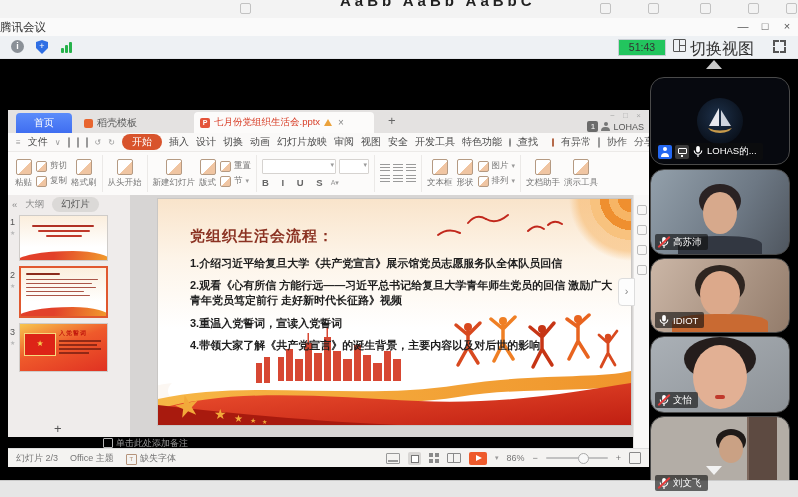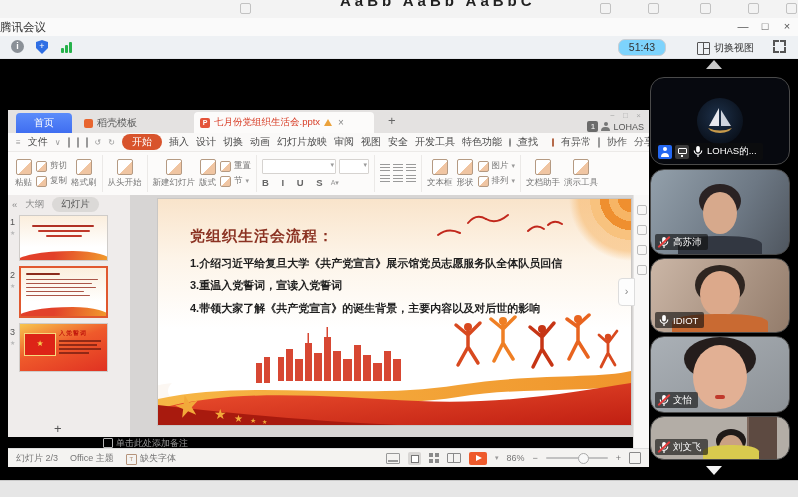--- a/index.html
+++ b/index.html
@@ -14,22 +14,22 @@
 
   
   #titlebar{left:0;top:18px;width:798px;height:18px;background:#fafafa;border-bottom:1px solid #ececec}
   #titlebar .t{position:absolute;left:0;right:0;text-align:left;font-size:11.5px;color:#333;line-height:18px}
   .winctl{position:absolute;top:0;height:18px;line-height:17px;text-align:center;width:22px;color:#555;font-size:11px;cursor:default}
   #meettoolbar{left:0;top:36px;width:798px;height:22px;background:#eef1f4;border-bottom:1px solid #e3e6ea}
   .info-ic{left:11px;top:4px;width:13px;height:13px;border-radius:50%;background:#8a9097;color:#fff;font-size:9px;font-weight:bold;text-align:center;line-height:13px}
   .shield-ic{left:36px;top:4px;width:12px;height:14px;background:#2f6fe4;clip-path:polygon(50% 0,100% 15%,100% 58%,50% 100%,0 58%,0 15%);color:#fff;font-size:9px;text-align:center;line-height:13px}
   .signal-ic{left:61px;top:6px;width:14px;height:11px;display:flex;align-items:flex-end;gap:1px}
   .signal-ic i{display:block;width:3px;background:#26b24b;border-radius:1px}
-  .timerbox{right:132px;top:3px;width:46px;height:15px;background:#7dd3fc;border:1px solid #c9ced4;border-radius:7px;text-align:center;font-size:10.5px;color:#333;line-height:15px}
-  .swv{right:44px;top:3px;height:16px;display:flex;align-items:flex-end;gap:4px;font-size:10px;color:#333}
+  .timerbox{right:132px;top:3px;width:46px;height:15px;background:#22c55e;border:1px solid #c9ced4;border-radius:0;text-align:center;font-size:10.5px;color:#333;line-height:15px}
+  .swv{right:44px;top:3px;height:16px;display:flex;align-items:flex-start;gap:4px;font-size:16px;color:#333}
   .swv .ic{width:11px;height:11px;border:1px solid #555;border-radius:1px;position:relative}
   .swv .ic::after{content:"";position:absolute;left:5px;top:0;bottom:0;width:1px;background:#555}
   .swv .ic::before{content:"";position:absolute;left:5px;top:5px;right:0;height:1px;background:#555}
   .fs-ic{right:12px;top:4px;width:13px;height:13px}
   .fs-ic i{position:absolute;width:4px;height:4px;border:0 solid #555}
   .fs-ic i:nth-child(1){left:0;top:0;border-left-width:2px;border-top-width:2px}
   .fs-ic i:nth-child(2){right:0;top:0;border-right-width:2px;border-top-width:2px}
   .fs-ic i:nth-child(3){left:0;bottom:0;border-left-width:2px;border-bottom-width:2px}
   .fs-ic i:nth-child(4){right:0;bottom:0;border-right-width:2px;border-bottom-width:2px}
 
@@ -410,20 +410,21 @@
             <path d="M30 30 Q40 22 52 28"></path>
             <path d="M60 18 Q68 8 78 14"></path>
             <path d="M78 14 Q88 20 100 10"></path>
             <path d="M120 26 Q128 18 136 24"></path>
             <path d="M140 20 Q146 14 154 19"></path>
           </g>
         </svg>
         <div id="slidetext">
           <h1>党组织生活会流程：</h1>
           <p>1.介绍习近平给复旦大学《共产党宣言》展示馆党员志愿服务队全体队员回信</p>
+          <p>2.观看《心有所信 方能行远——习近平总书记给复旦大学青年师生党员的回信 激励广大青年党员笃定前行 走好新时代长征路》视频</p>
           <p>3.重温入党誓词，宣读入党誓词</p>
           <p>4.带领大家了解《共产党宣言》的诞生背景，主要内容以及对后世的影响</p>
         </div>
         <svg class="deco" width="473" height="112" viewBox="0 0 473 112">
           <defs>
             <linearGradient id="gr" x1="0" y1="0" x2="1" y2="1">
               <stop offset="0" stop-color="#ef5330"></stop>
                 <stop offset="1" stop-color="#c01f12"></stop>
             </linearGradient>
             <linearGradient id="go" x1="0" y1="0" x2="1" y2="0">
@@ -589,21 +590,21 @@
         <svg width="12" height="13" viewBox="0 0 12 14">
             <rect x="4" y="1" width="4" height="7" rx="2" fill="#fff"></rect>
             <path d="M2 6a4 4 0 0 0 8 0" fill="none" stroke="#fff" stroke-width="1.3"></path>
             <line x1="6" y1="10.5" x2="6" y2="13" stroke="#fff" stroke-width="1.3"></line>
           </svg>
       </span>
       <span>文怡</span>
     </div>
   </div>
 
-  <div class="tile" style="top:416px;height:44px;background:#b3ada6">
+  <div class="tile" style="top:416px;height:80px;background:#b3ada6">
     <div class="abs" style="right:12px;top:0;bottom:0;width:28px;background:#5d4a41;border-left:2px solid #7d675c"></div>
     <div class="hair" style="left:58%;top:12px;width:30px;height:24px;background:#1f1a18"></div>
     <div class="head" style="left:58%;top:18px;width:24px;height:28px;background:#caa184"></div>
     <div class="shoulders" style="left:58%;width:56px;height:14px;background:#d8ca4e"></div>
     <div class="vlabel">
       <span class="mic muted">
         <svg width="12" height="13" viewBox="0 0 12 14">
             <rect x="4" y="1" width="4" height="7" rx="2" fill="#fff"></rect>
             <path d="M2 6a4 4 0 0 0 8 0" fill="none" stroke="#fff" stroke-width="1.3"></path>
             <line x1="6" y1="10.5" x2="6" y2="13" stroke="#fff" stroke-width="1.3"></line>

